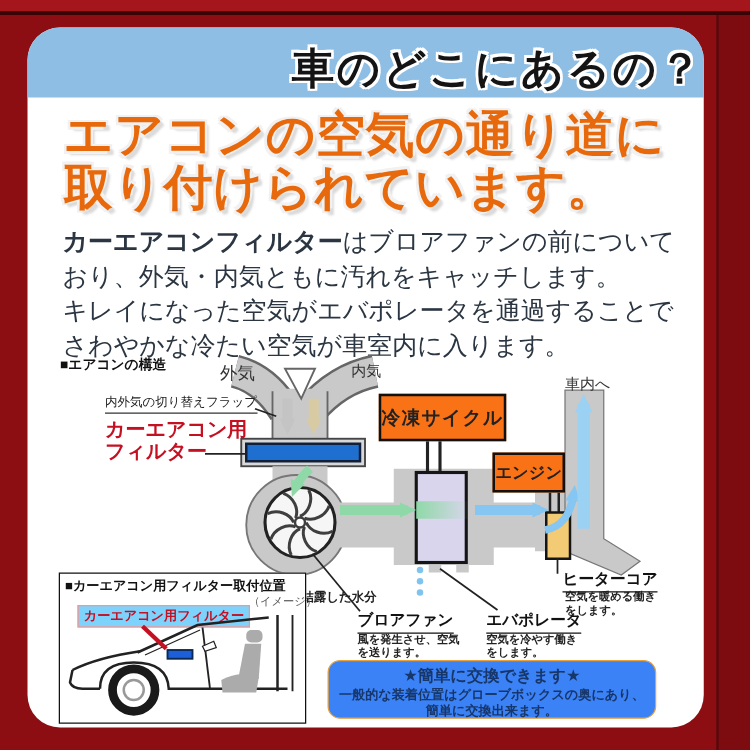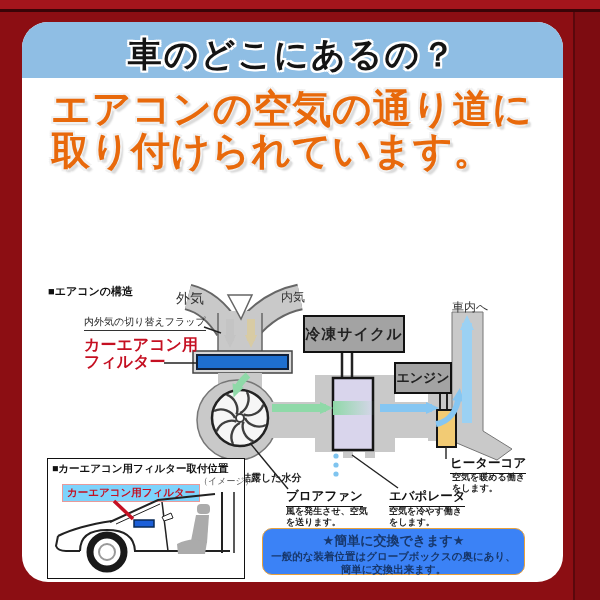--- a/index.html
+++ b/index.html
@@ -5,33 +5,33 @@
   html,body{margin:0;padding:0;background:#6b0a0e;}
   .stage{position:relative;width:600px;height:600px;margin:0 auto;overflow:hidden;
          background:#8C0E13;font-family:"Liberation Sans","DejaVu Sans",sans-serif;}
   .abs{position:absolute;}
   .top-strip{left:0;top:0;width:600px;height:9px;background:#A4151C;}
   .top-line{left:0;top:9px;width:600px;height:3px;background:#3A0407;}
   .right-shade{right:0;top:12px;width:25px;height:588px;background:rgba(0,0,0,0.10);
                border-left:2px solid rgba(0,0,0,0.28);}
   .card{left:22px;top:22px;width:541px;height:560px;background:#ffffff;border-radius:26px;}
   .banner{left:22px;top:22px;width:541px;height:56px;background:#8FBEE4;
-          border-radius:26px 26px 0 0;text-align:center;}
+          border-radius:26px 26px 0 0;text-align:right;}
   .banner-title{margin-top:10px;font-size:34px;font-weight:bold;color:#141414;letter-spacing:2px;
     text-shadow:-2px -2px 0 #fff,2px -2px 0 #fff,-2px 2px 0 #fff,2px 2px 0 #fff,
                  0 -2px 0 #fff,0 2px 0 #fff,-2px 0 0 #fff,2px 0 0 #fff;}
   .headline{left:51px;top:88px;white-space:nowrap;font-weight:bold;font-size:39px;line-height:42px;
     color:#E8690B;letter-spacing:0.5px;
     text-shadow:-2px -2px 0 #f1f1f1,2px -2px 0 #f1f1f1,-2px 2px 0 #f1f1f1,2px 2px 1px #dcdcdc,
                  0 -2px 0 #f1f1f1,0 2px 0 #f1f1f1,-2px 0 0 #f1f1f1,3px 3px 2px #d8d8d8;}
   .intro{left:50px;top:181px;font-size:20px;line-height:27.5px;color:#2B3642;white-space:nowrap;}
   .lbl{position:absolute;color:#222;white-space:nowrap;}
   .ulabel{font-size:12.5px;font-weight:bold;color:#111;border-bottom:1.5px solid #111;padding-bottom:1px;}
   .sdesc{font-size:9px;line-height:11px;color:#222;font-weight:bold;}
-  .dbox{position:absolute;background:#a3a3a3;border:2px solid #111;color:#222;font-weight:bold;
+  .dbox{position:absolute;background:#f97316;border:2px solid #111;color:#222;font-weight:bold;
         display:flex;align-items:center;justify-content:center;white-space:nowrap;}
   .carbox{left:47px;top:458px;width:196px;height:119px;border:1.5px solid #111;background:#fff;}
   .pinktag{left:62px;top:484px;background:#7dd3fc;color:#C51022;font-size:10.5px;font-weight:bold;
            padding:1px 4px;border:1px solid #e89a9a;}
   .note{left:262px;top:528px;width:261px;height:45px;background:#3b82f6;border:1px solid #E8A13C;
         border-radius:10px;text-align:center;color:#17376B;}
   .note .l1{font-size:13px;font-weight:bold;margin-top:3px;}
   .note .l2,.note .l3{font-size:10.5px;font-weight:bold;line-height:13px;}
 </style>
 </head>
@@ -46,20 +46,26 @@
 
   <div class="abs banner">
     <div class="banner-title">車のどこにあるの？</div>
   </div>
 
   <div class="abs headline">
     <div>エアコンの空気の通り道に</div>
     <div>取り付けられています。</div>
   </div>
 
+  <div class="abs intro">
+    <div><b>カーエアコンフィルター</b><span>はブロアファンの前について</span></div>
+    <div>おり、外気・内気ともに汚れをキャッチします。</div>
+    <div>キレイになった空気がエバポレータを通過することで</div>
+    <div>さわやかな冷たい空気が車室内に入ります。</div>
+  </div>
 
   <svg class="abs" style="left:40px;top:283px;" width="520" height="250" viewBox="0 0 520 250">
     <defs>
       <marker id="mGreen" markerUnits="userSpaceOnUse" markerWidth="16" markerHeight="16" refX="8" refY="8" orient="auto">
           <path d="M2,2 L15,8 L2,14 Z" fill="#8FD9A8"></path>
         </marker>
       <marker id="mBlue" markerUnits="userSpaceOnUse" markerWidth="16" markerHeight="16" refX="8" refY="8" orient="auto">
           <path d="M2,2 L15,8 L2,14 Z" fill="#85C6F2"></path>
         </marker>
       <marker id="mBlueL" markerUnits="userSpaceOnUse" markerWidth="18" markerHeight="18" refX="9" refY="9" orient="auto">

